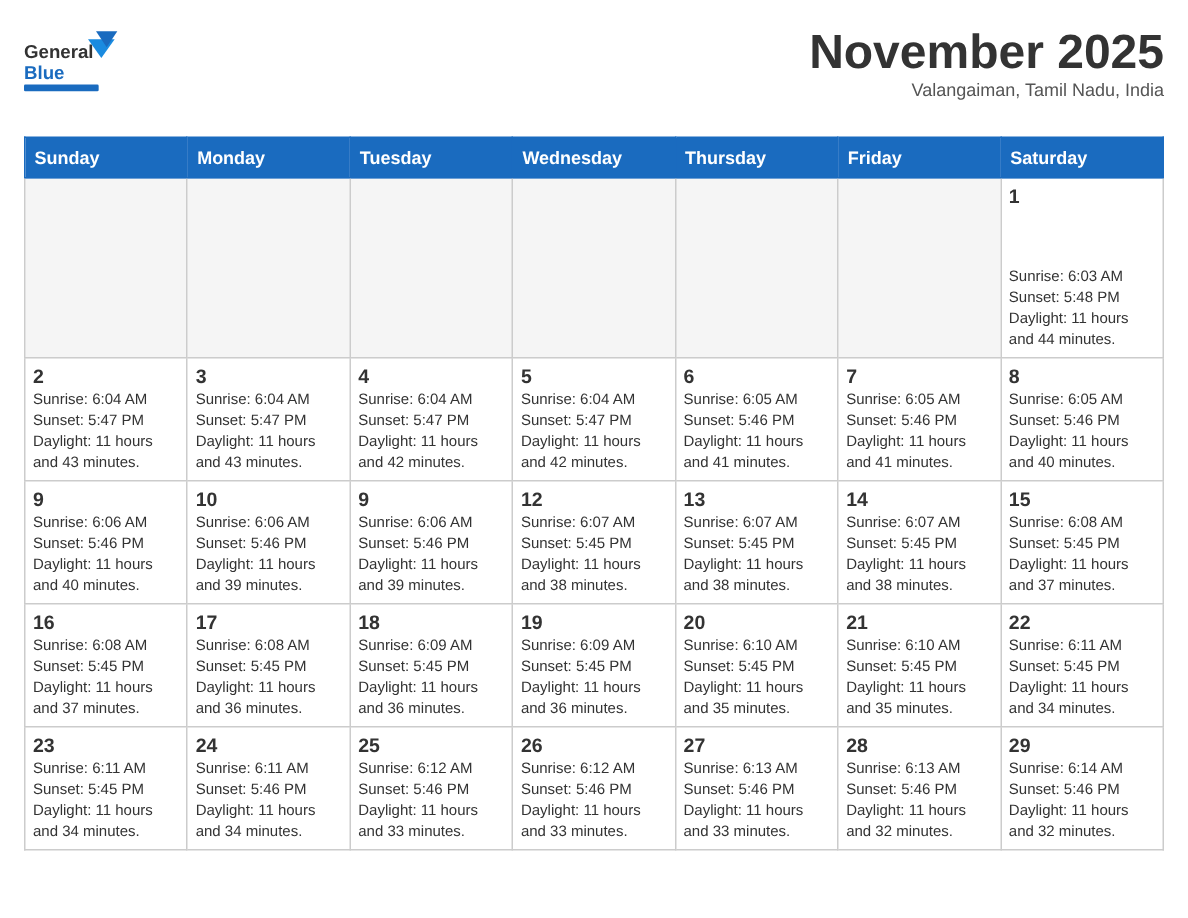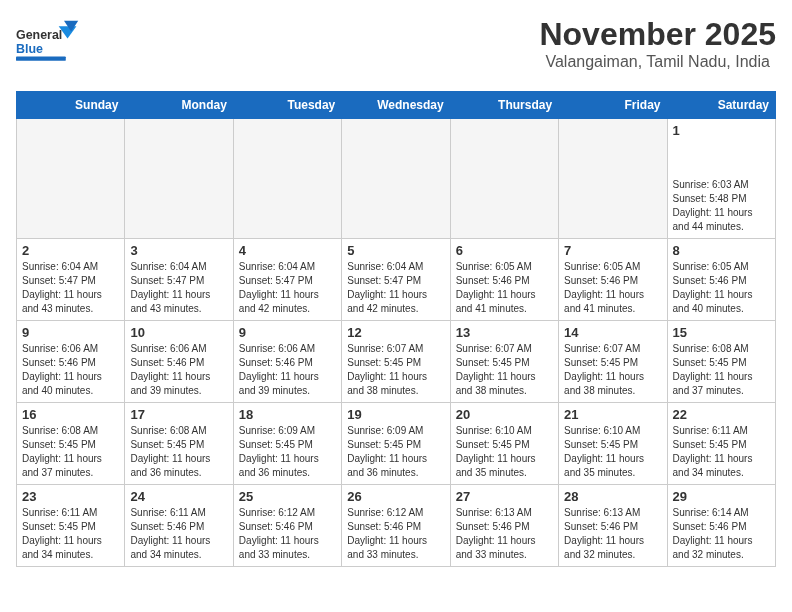--- a/index.html
+++ b/index.html
@@ -15,41 +15,41 @@
       justify-content: space-between;
       align-items: flex-start;
       margin-bottom: 20px;
     }
     .logo {
       display: flex;
       flex-direction: column;
       align-items: flex-start;
     }
     .title-section {
-      text-align: center;
+      text-align: right;
     }
     .month-title {
       font-size: 32px;
       font-weight: bold;
       color: #333;
     }
     .location-title {
-      font-size: 16px;
+      font-size: 12px;
       color: #555;
     }
     .calendar {
       width: 100%;
       border-collapse: collapse;
       border: 1px solid #ccc;
       font-size: 11px;
     }
     .calendar th {
       background: #1a6bbf;
       color: #fff;
-      text-align: right;
+      text-align: left;
       padding: 6px 6px;
       font-size: 12px;
       font-weight: bold;
       border: 1px solid #1a6bbf;
     }
     .calendar td {
       vertical-align: top;
       padding: 4px 5px;
       border: 1px solid #ccc;
       width: calc(100% / 7);

